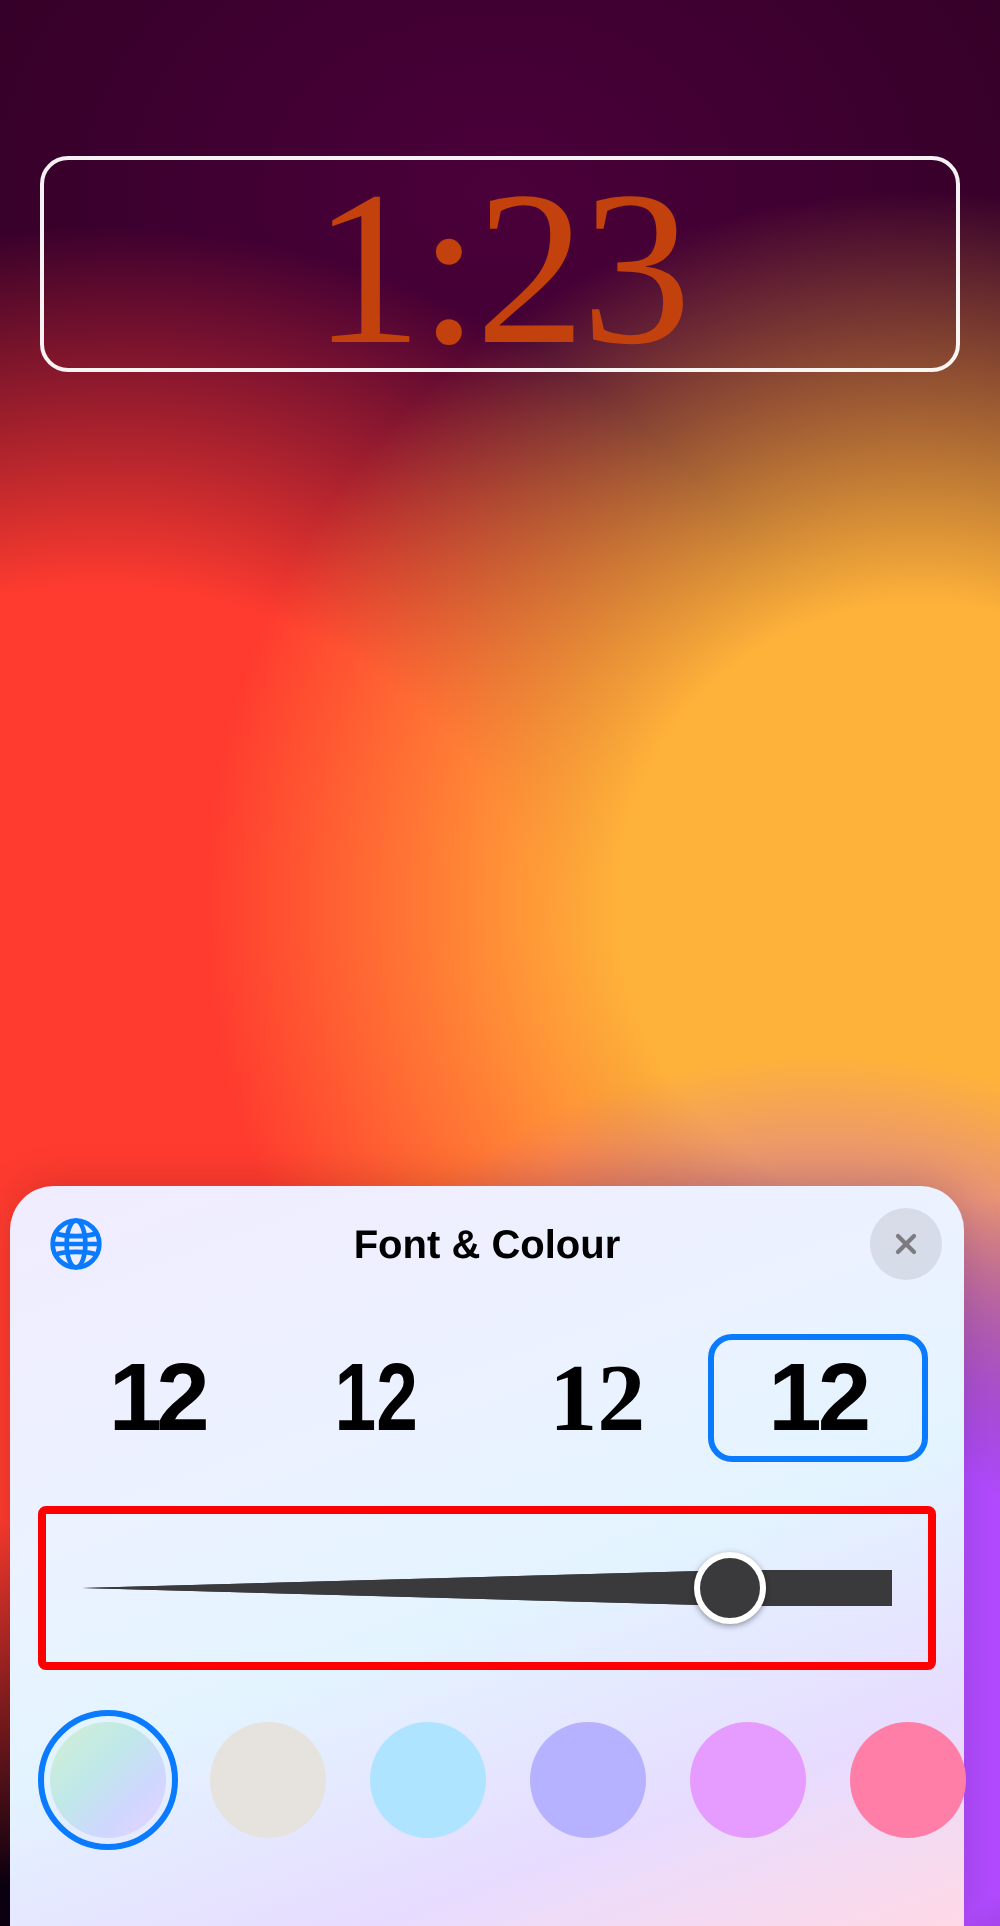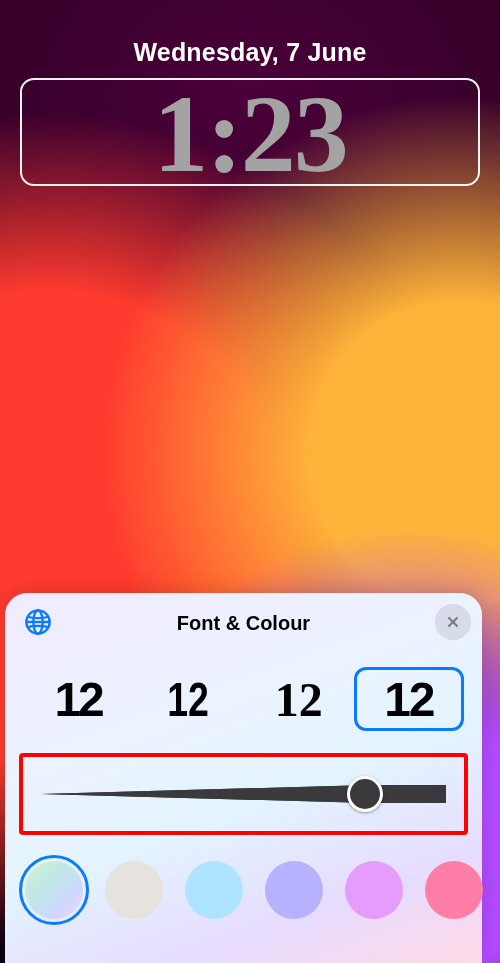--- a/index.html
+++ b/index.html
@@ -24,23 +24,23 @@
 }
 
 .clock-frame {
   position: absolute; left: 20px; top: 78px;
   width: 460px; height: 108px;
   border: 2px solid rgba(255,255,255,0.95);
   border-radius: 14px;
   display: flex; align-items: center; justify-content: center;
 }
 .clock-text {
-  color: #a3a3a3;
+  color: #c2410c;
   font-size: 110px; line-height: 1;
-  font-weight: 700;
+  font-weight: 400;
   font-family: Georgia, "Times New Roman", serif;
   letter-spacing: -2px;
   transform: translateY(2px);
 }
 
 
 .sheet {
   position: absolute; left: 5px; right: 18px; bottom: 0; height: 370px;
   border-top-left-radius: 22px; border-top-right-radius: 22px;
   background: linear-gradient(160deg, #f0ecff 0%, #ecf2ff 35%, #e3f4ff 55%, #e7dcff 80%, #ffd9e6 100%);
@@ -122,21 +122,20 @@
   border: 3px solid #0a7aff; border-radius: 50%;
 }
 .swatch-inner { position: absolute; inset: 0; border-radius: 50%; }
 </style>
 </head>
 <body>
 
 <div class="screen">
   <div class="wallpaper"></div>
 
-  <div class="date">Wednesday, 7 June</div>
 
   <div class="clock-frame">
     <div class="clock-text">1:23</div>
   </div>
 
   <div class="sheet">
     <div class="sheet-header">
       <div class="globe-btn">
         <svg viewBox="0 0 24 24" fill="none" stroke="currentColor" stroke-width="2">
           <circle cx="12" cy="12" r="10"></circle>

